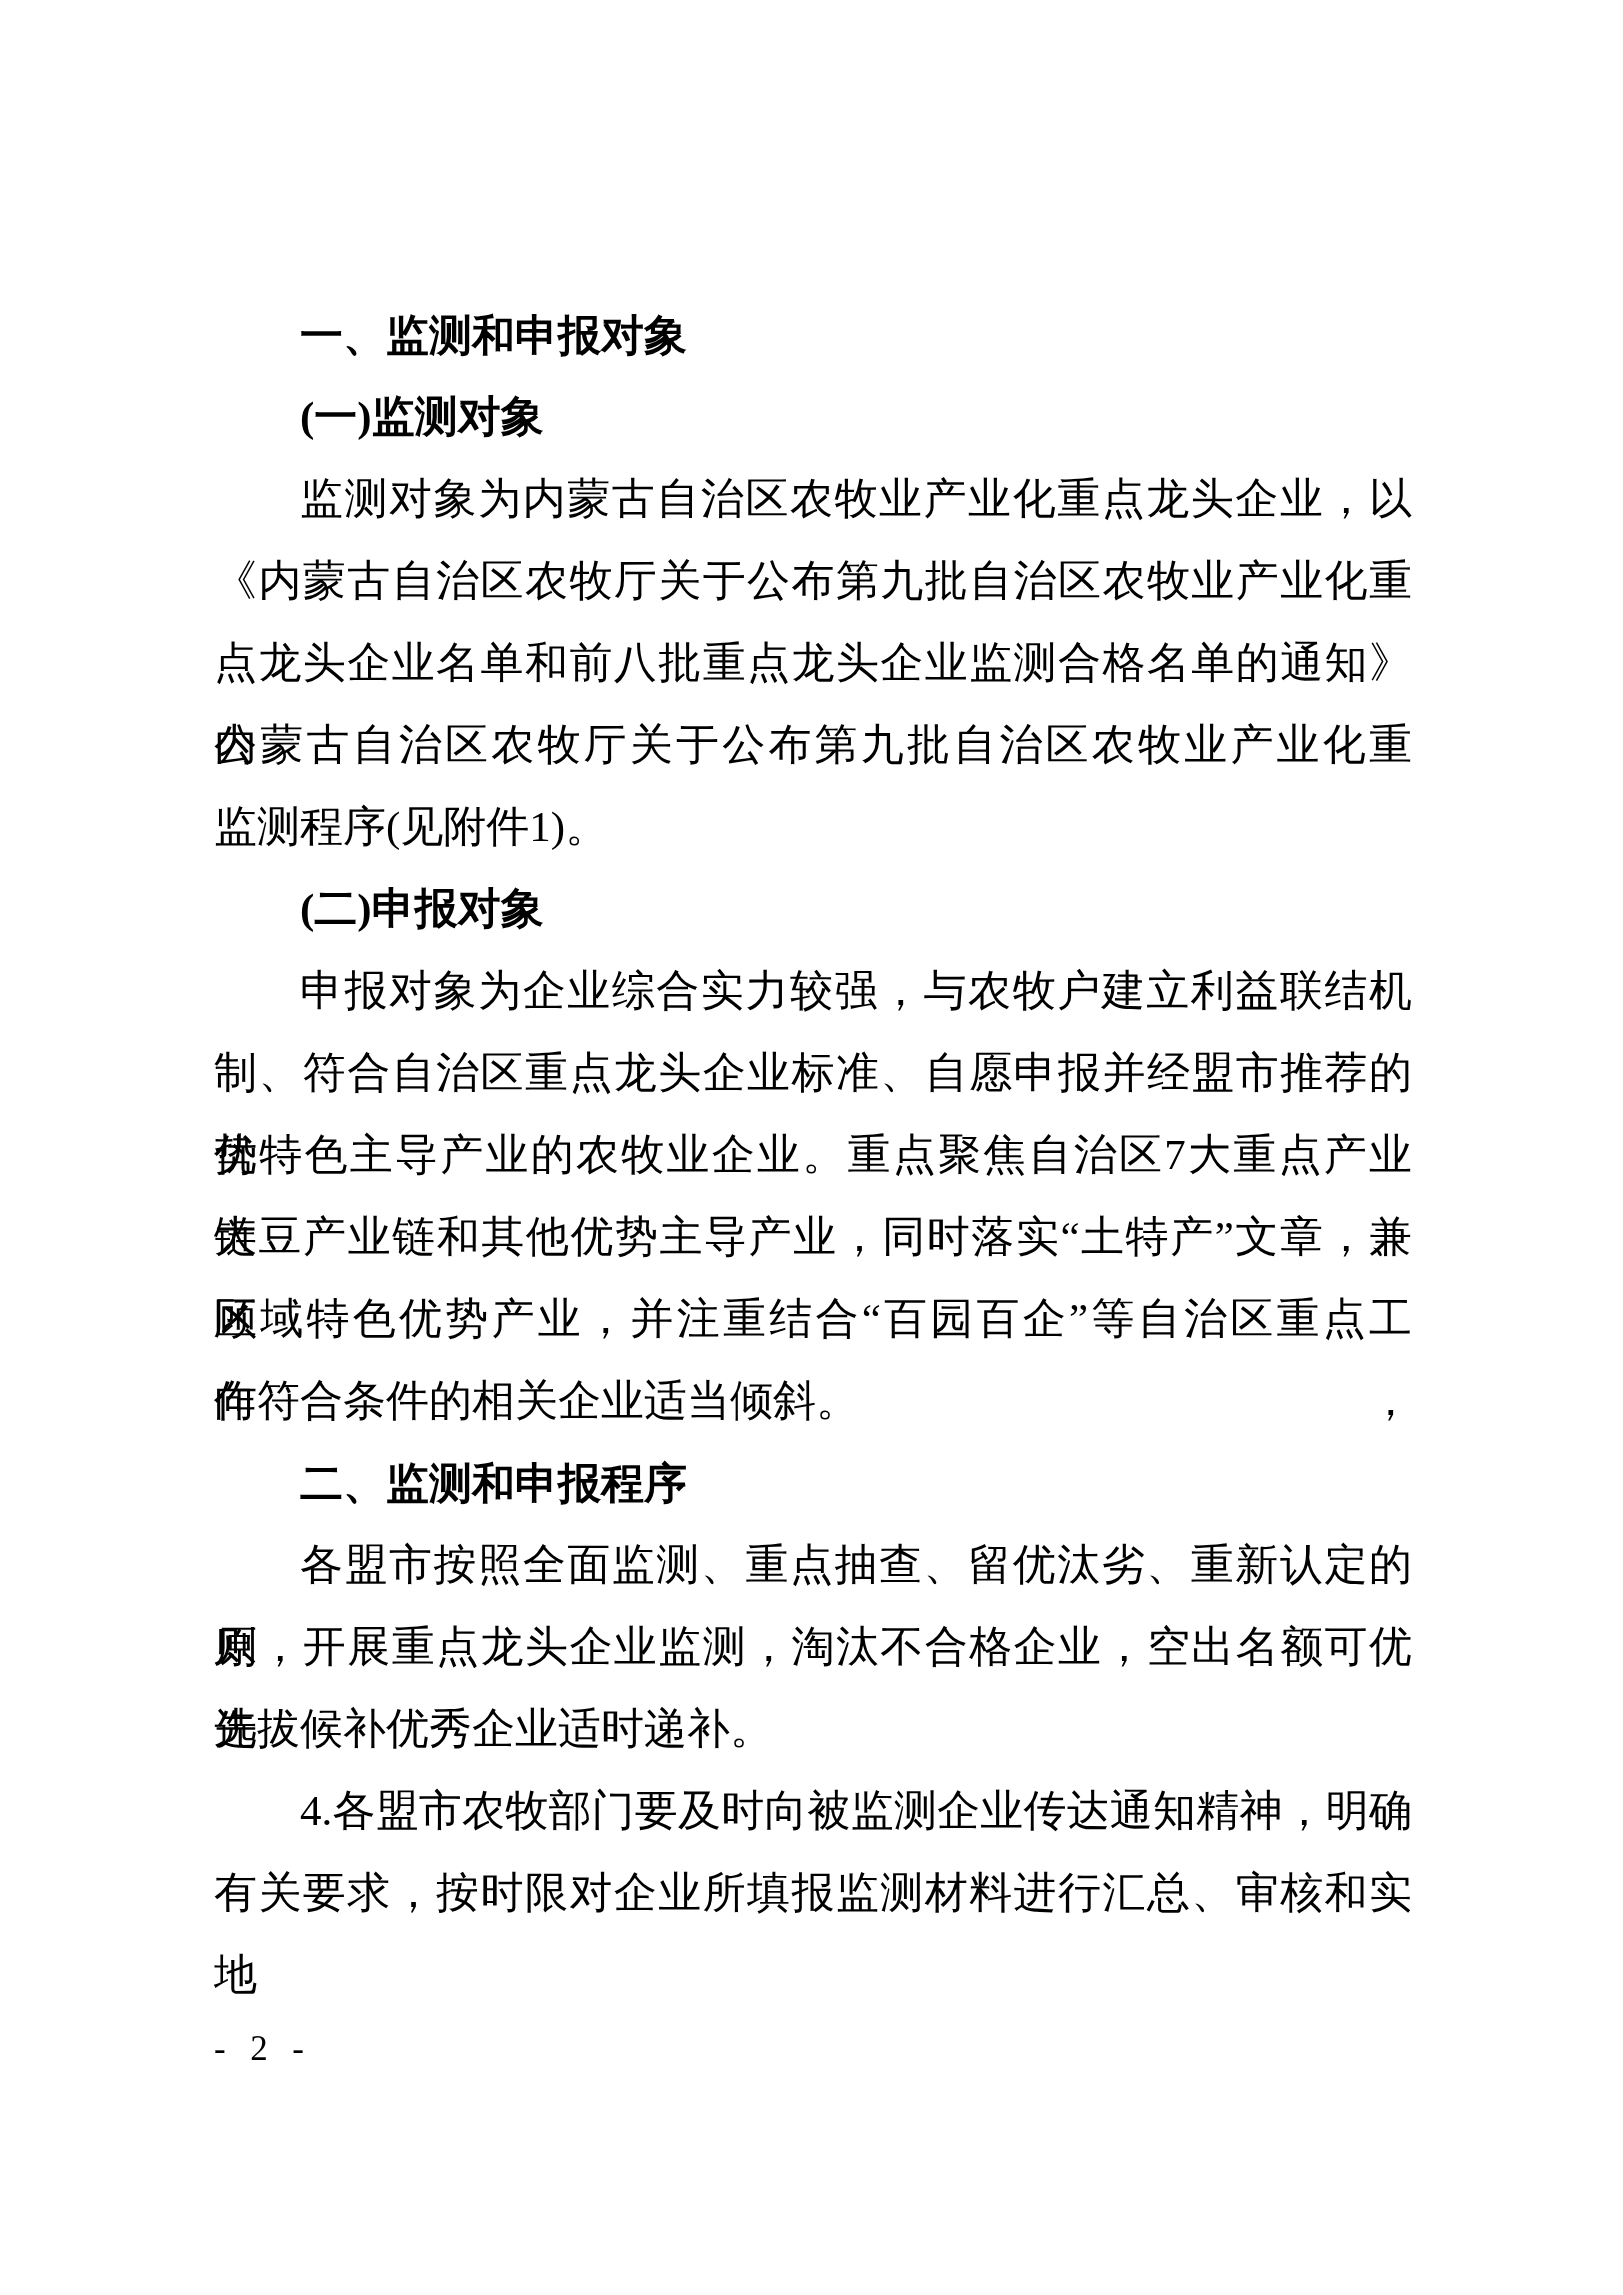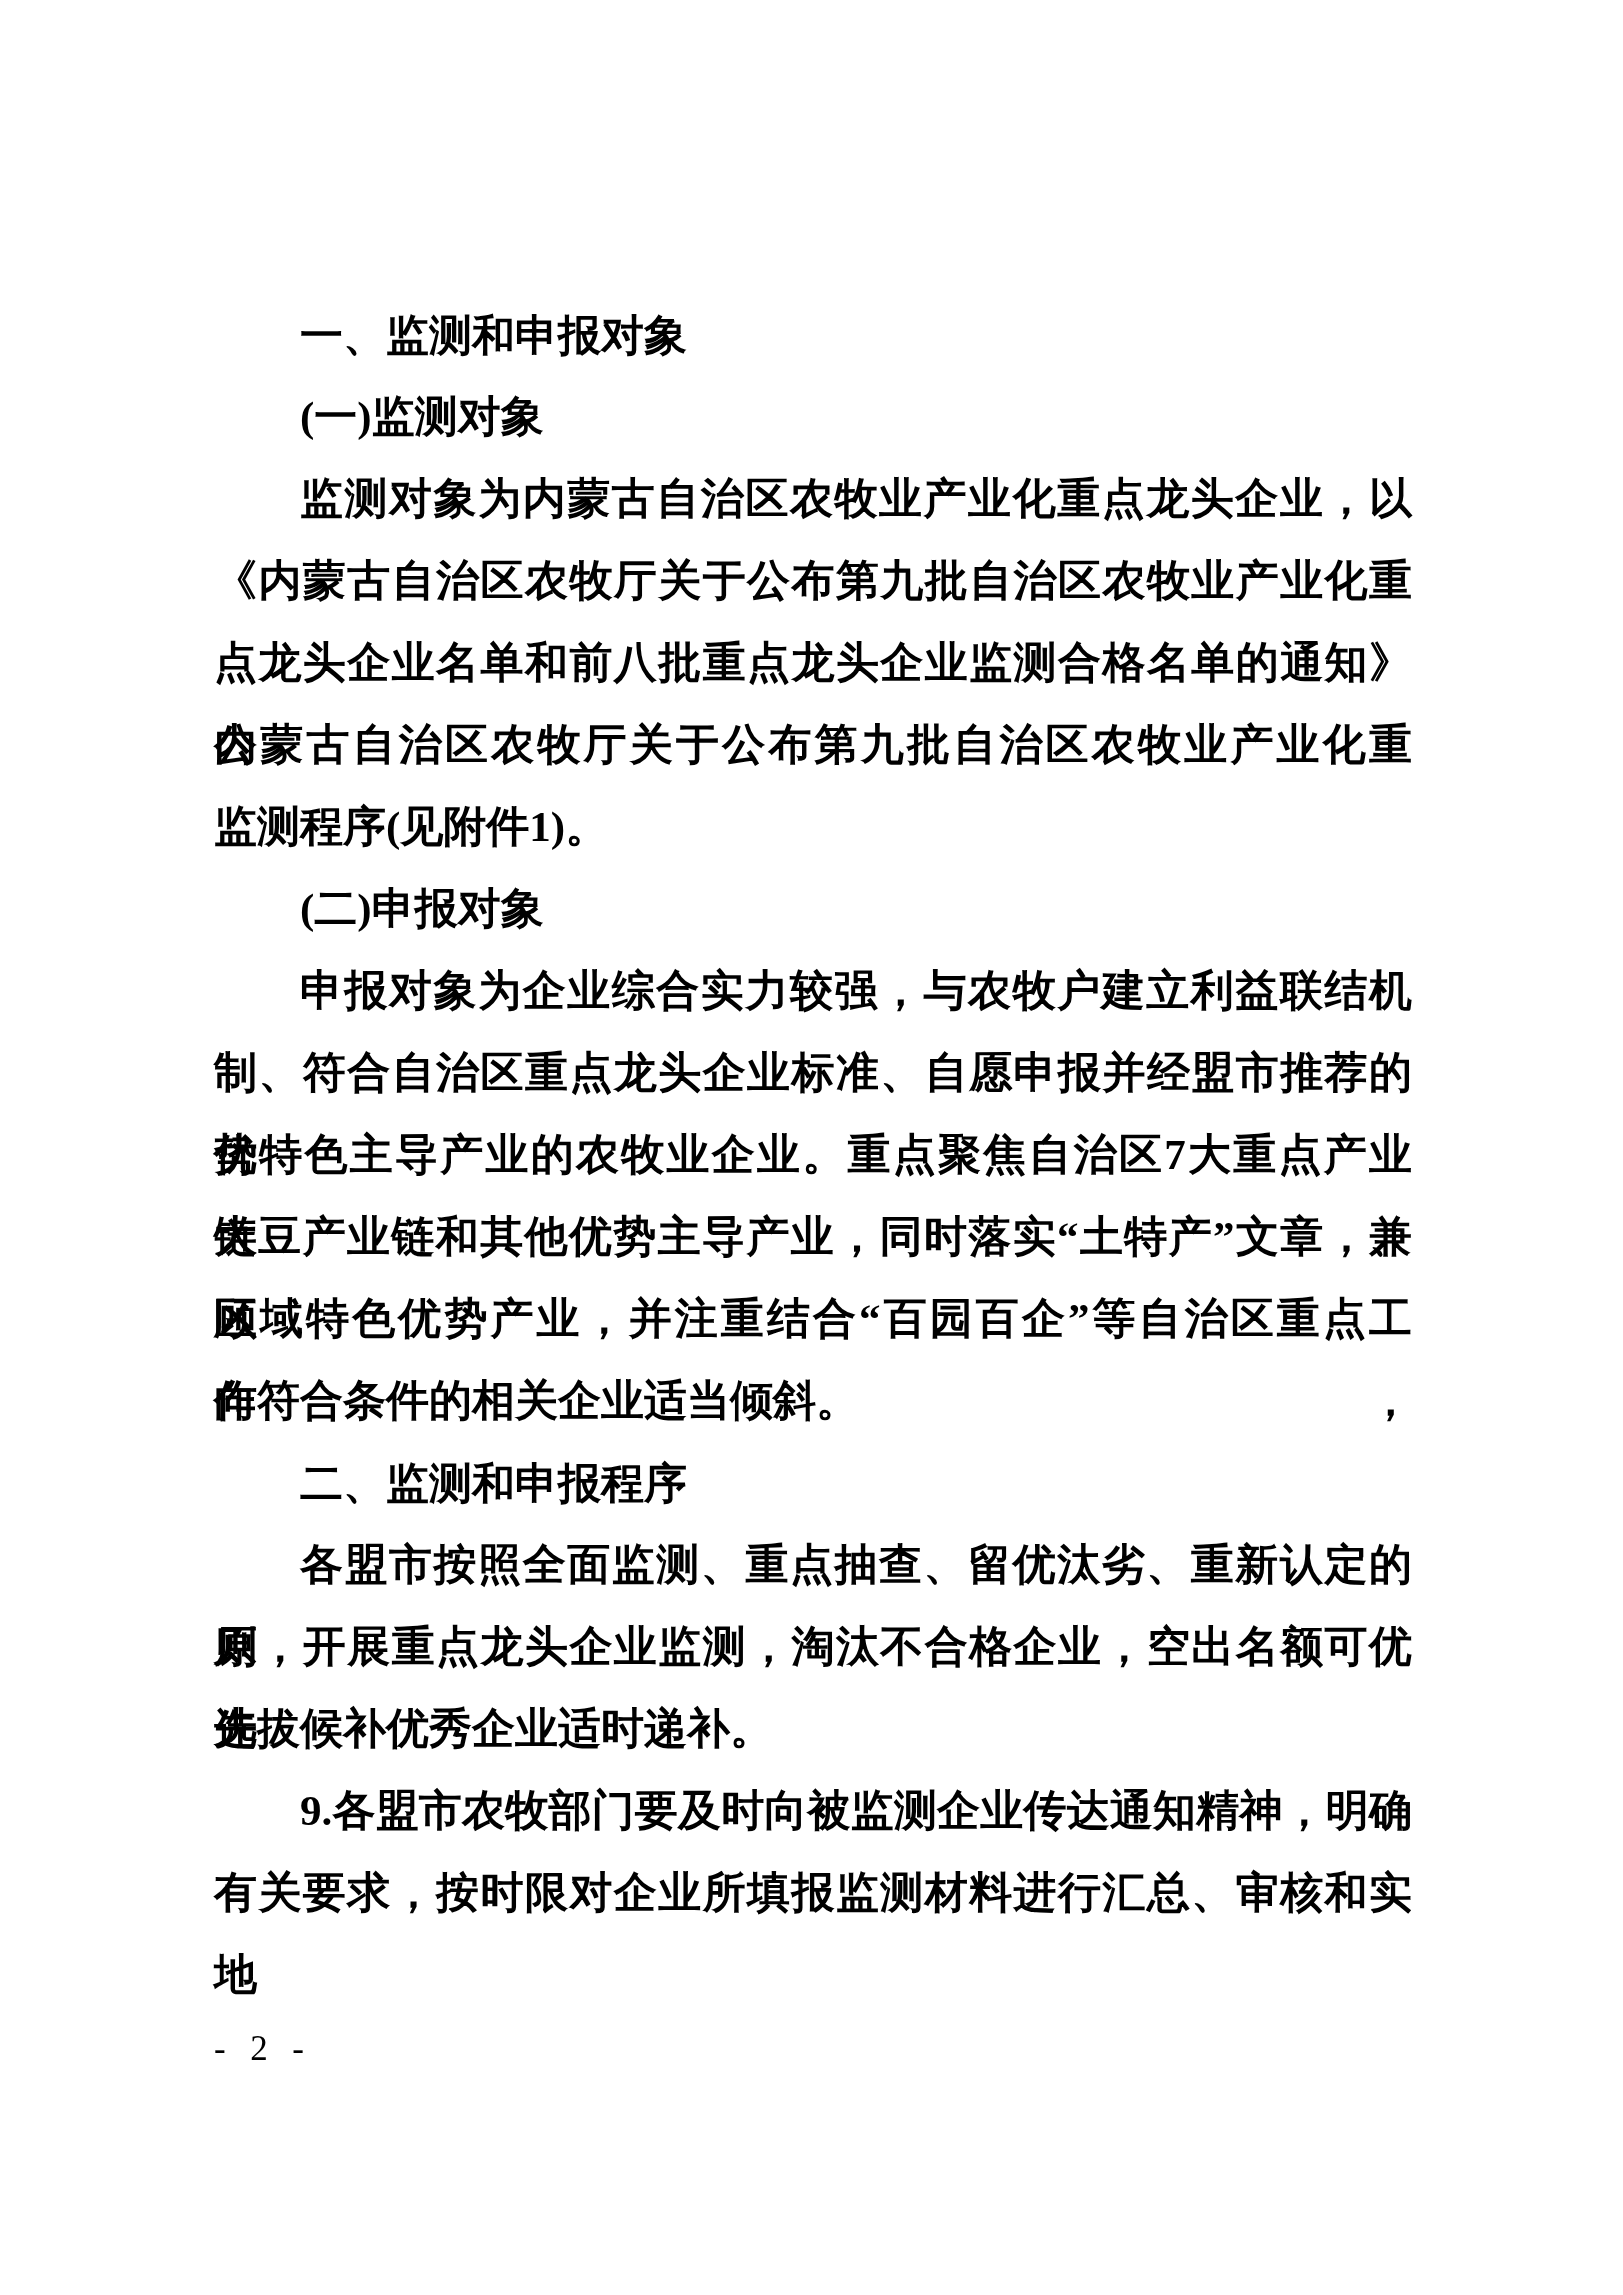--- a/index.html
+++ b/index.html
@@ -39,21 +39,21 @@
   }
   .line.h1 {
     font-family: "Liberation Sans", sans-serif;
     font-weight: 700;
   }
   .line.h2 {
     font-family: "Liberation Serif", serif;
     font-weight: 700;
   }
   .line.body {
-    font-weight: 700;
+    font-weight: 400;
   }
   .footer {
     position: absolute;
     left: 214px;
     top: 2027px;
     font-size: 35px;
     line-height: 43px;
     letter-spacing: 7.9px;
     font-family: "Liberation Serif", serif;
     color: #000000;
@@ -75,18 +75,18 @@
       <div class="line body indent justify">申报对象为企业综合实力较强，与农牧户建立利益联结机</div>
       <div class="line body justify">制、符合自治区重点龙头企业标准、自愿申报并经盟市推荐的优</div>
       <div class="line body justify">势特色主导产业的农牧业企业。重点聚焦自治区7大重点产业链、</div>
       <div class="line body justify">大豆产业链和其他优势主导产业，同时落实“土特产”文章，兼顾</div>
       <div class="line body justify">区域特色优势产业，并注重结合“百园百企”等自治区重点工作，</div>
       <div class="line body">向符合条件的相关企业适当倾斜。</div>
       <div class="line h1 indent">二、监测和申报程序</div>
       <div class="line body indent justify">各盟市按照全面监测、重点抽查、留优汰劣、重新认定的原</div>
       <div class="line body justify">则，开展重点龙头企业监测，淘汰不合格企业，空出名额可优先</div>
       <div class="line body">选拔候补优秀企业适时递补。</div>
-      <div class="line body indent justify">9.各盟市农牧部门要及时向被监测企业传达通知精神，明确</div>
+      <div class="line body indent justify">4.各盟市农牧部门要及时向被监测企业传达通知精神，明确</div>
       <div class="line body justify">有关要求，按时限对企业所填报监测材料进行汇总、审核和实地</div>
     </div>
   <div class="footer">- 2 -</div>
 </div>
 
 
 </body></html>

